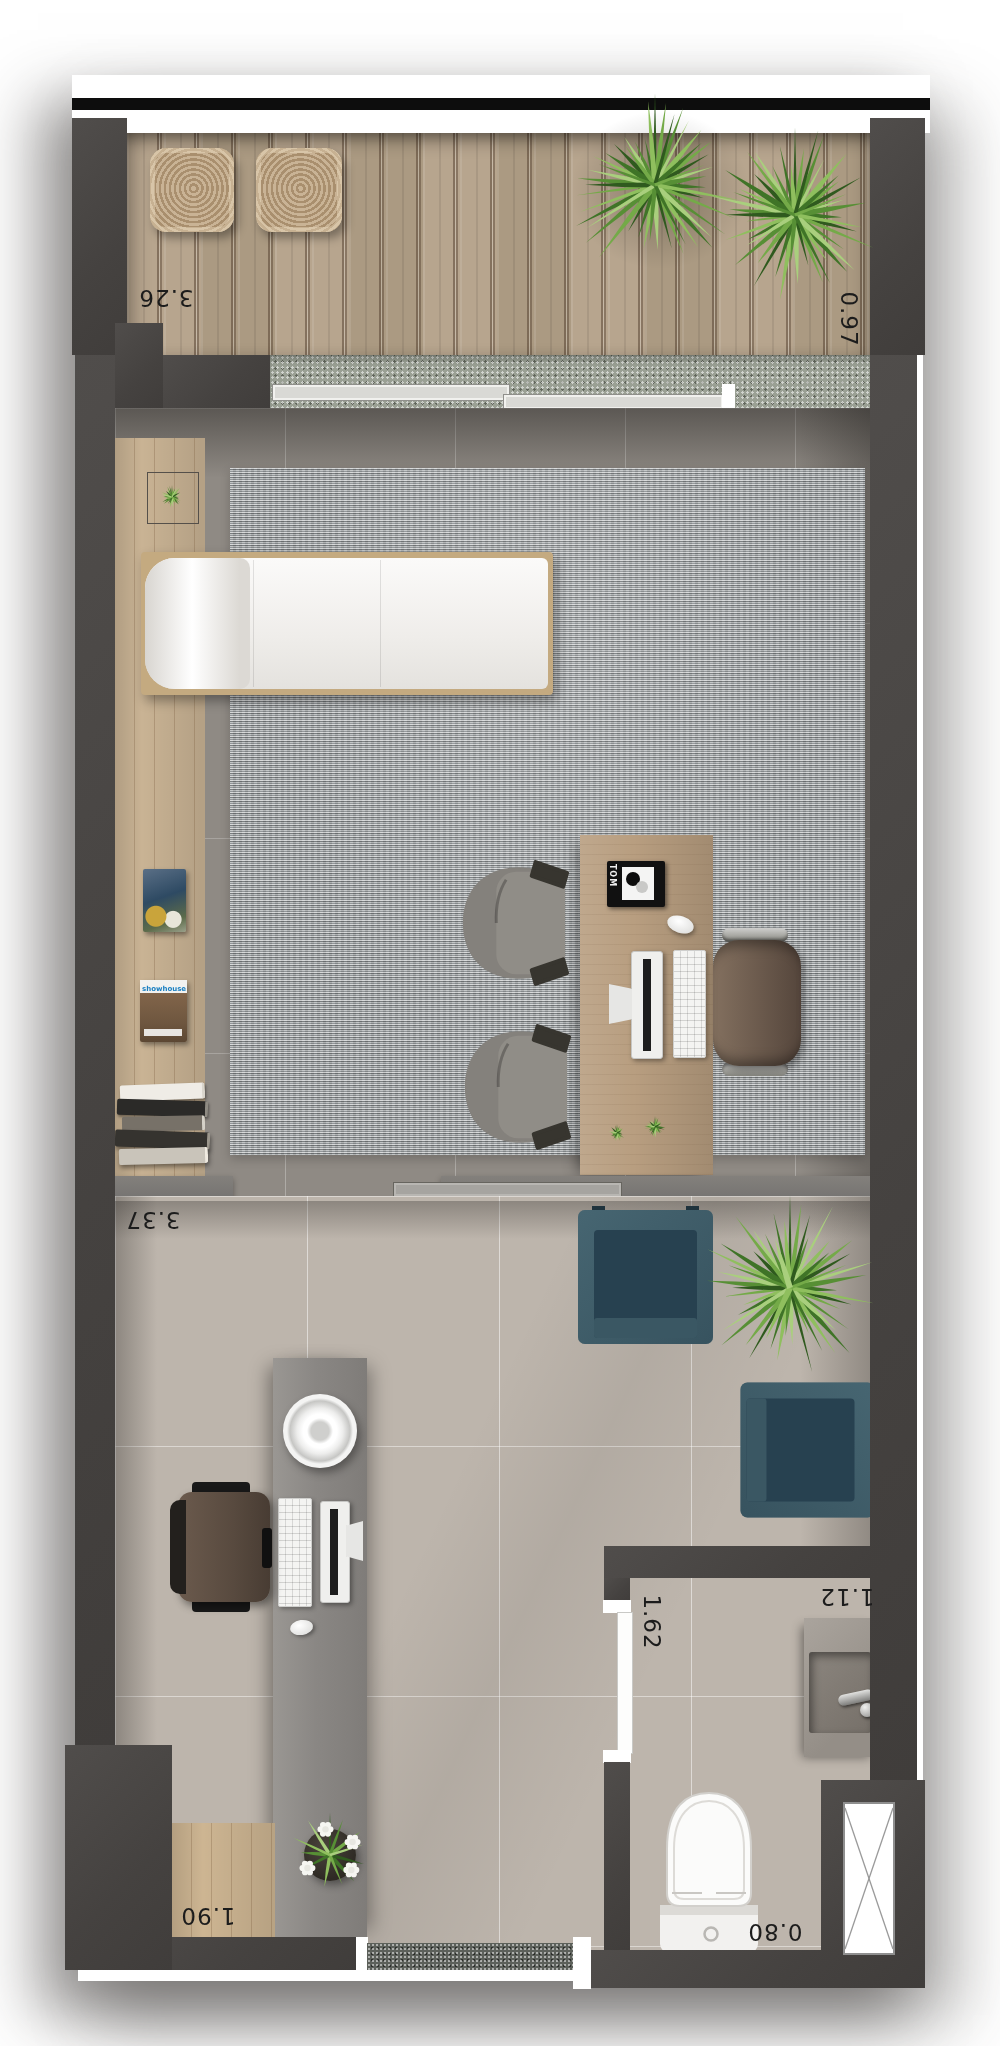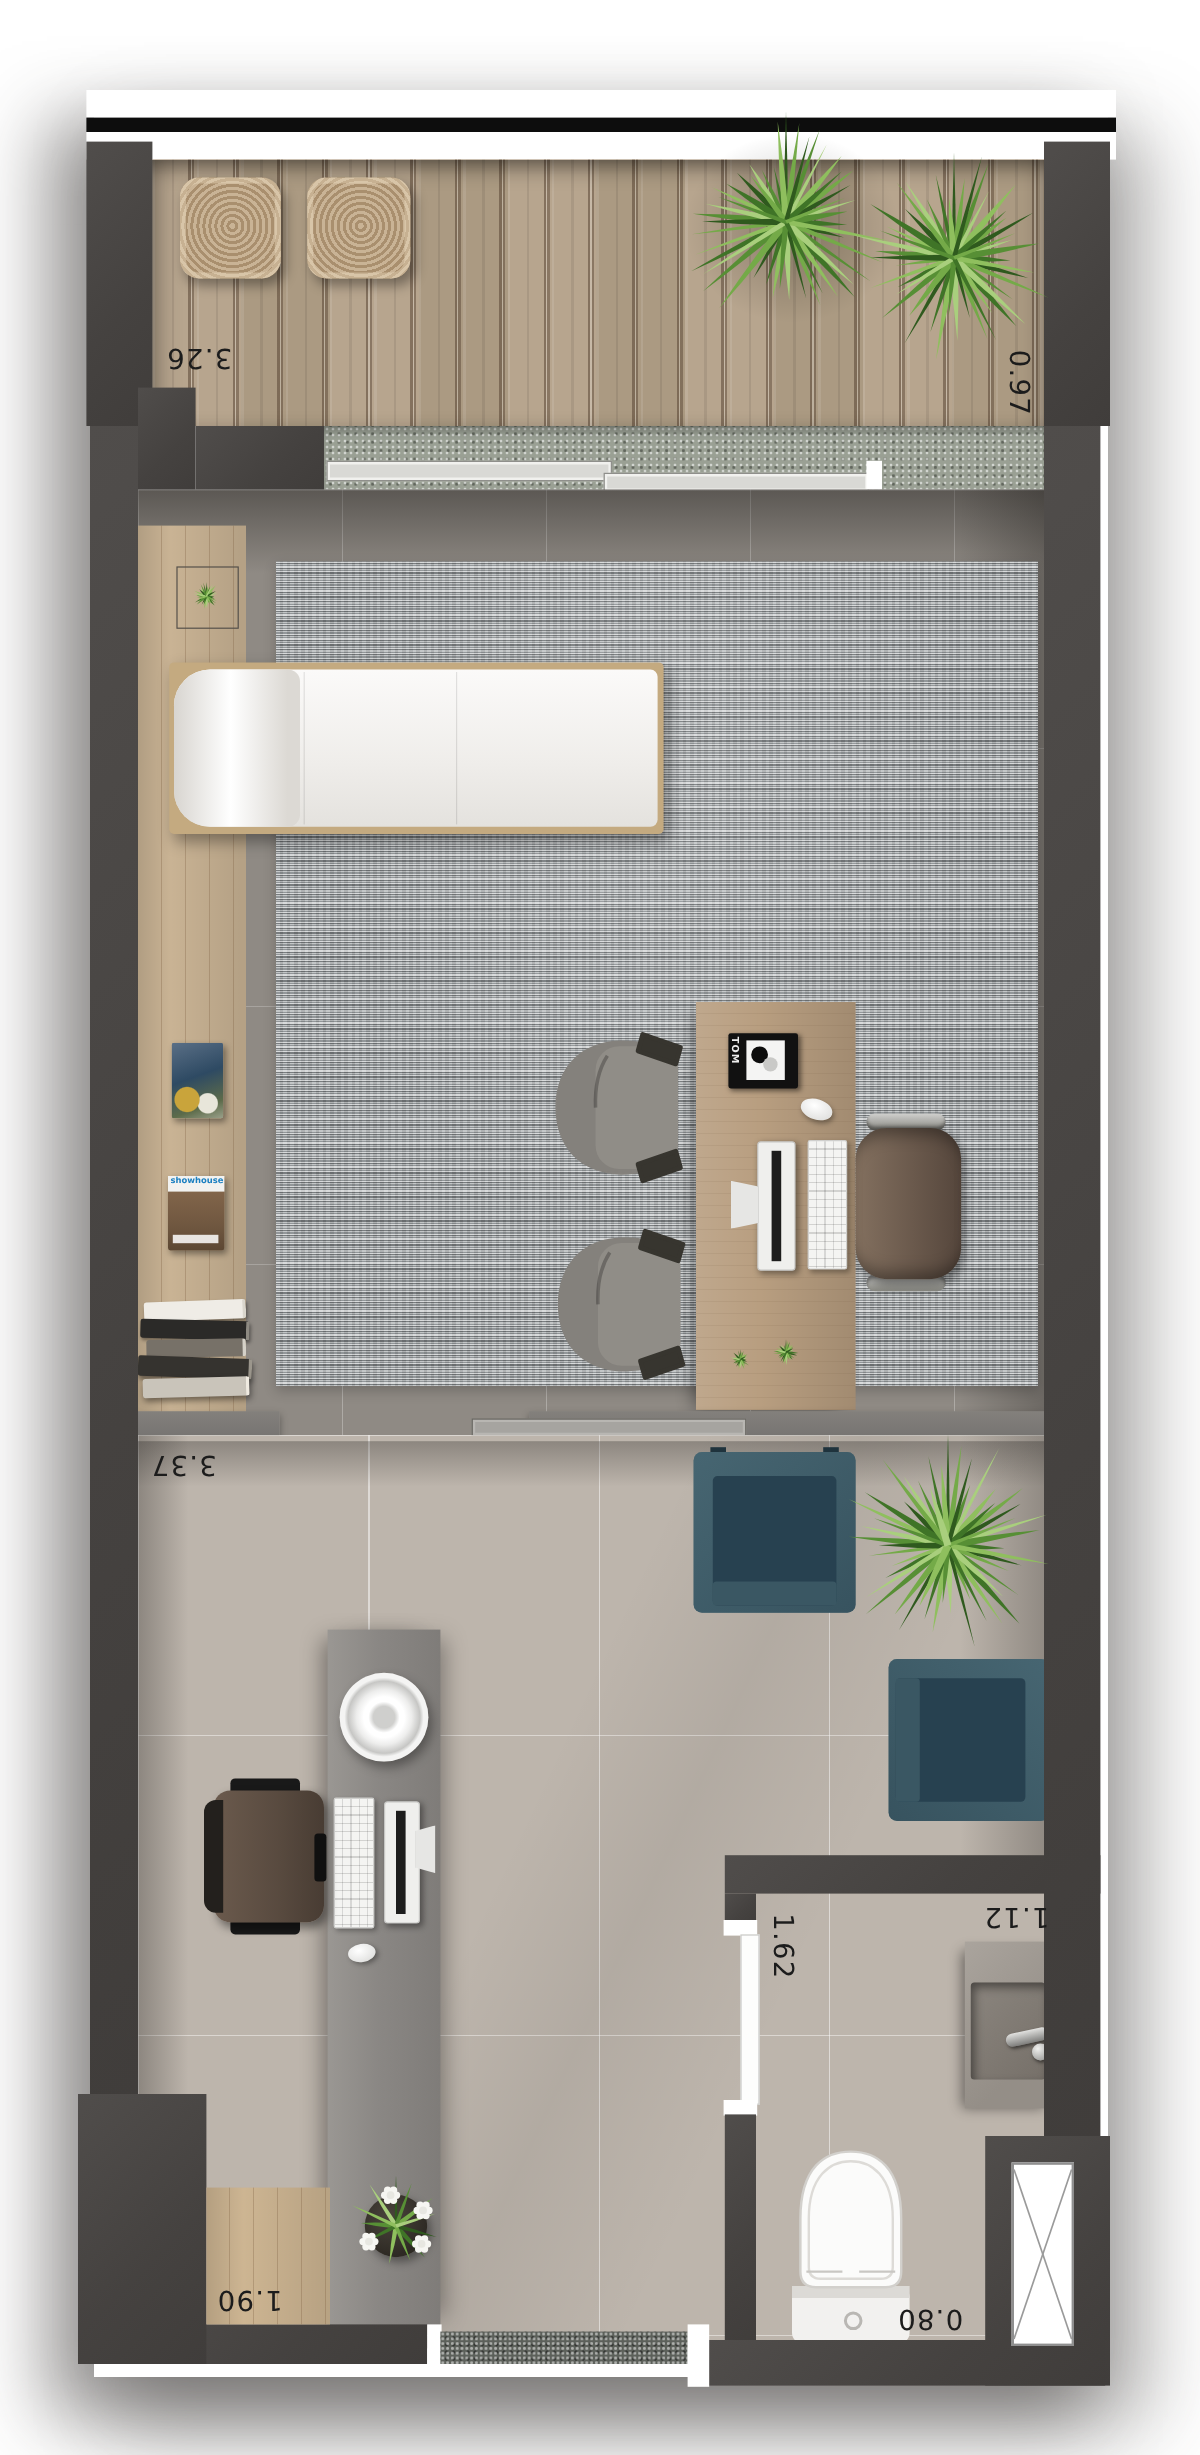--- a/index.html
+++ b/index.html
@@ -97,21 +97,21 @@
   <div class="abs" style="left:253px;top:560px;width:1px;height:127px;background:rgba(0,0,0,.10);"></div>
   <div class="abs" style="left:380px;top:560px;width:1px;height:127px;background:rgba(0,0,0,.10);"></div>
 
   <div class="abs" style="left:143px;top:869px;width:43px;height:63px;border-radius:2px;
        background:radial-gradient(circle at 30% 75%, #c9a43b 0 10px, transparent 11px),
                   radial-gradient(circle at 70% 80%, #e8e6da 0 8px, transparent 9px),
                   linear-gradient(160deg,#5a6f86, #2e4a63 45%, #5c6b4a 80%, #9aa08a);
        box-shadow:2px 3px 5px rgba(0,0,0,.4);"></div>
   <div class="abs" style="left:140px;top:980px;width:47px;height:62px;border-radius:2px;
        background:linear-gradient(180deg,#8a6b4f,#6e563f 70%,#5c4733);box-shadow:2px 3px 5px rgba(0,0,0,.4);">
-    <div style="background:#f2f2f0;height:13px;display:flex;align-items:flex-start;padding-left:2px;">
+    <div style="background:#f2f2f0;height:13px;display:flex;align-items:flex-end;padding-left:2px;">
       <span style="font-size:7px;font-weight:bold;color:#1a7fc1;letter-spacing:0;">showhouse</span>
     </div>
     <div style="position:absolute;bottom:6px;left:4px;width:38px;height:7px;background:rgba(255,255,255,.85);"></div>
   </div>
   <div class="abs" style="left:112px;top:1082px;width:100px;height:90px;">
     <div class="abs" style="left:8px;top:2px;width:82px;height:16px;background:#efece6;border-right:3px solid #d9d5cc;border-radius:2px;transform:rotate(-2deg);box-shadow:1px 2px 3px rgba(0,0,0,.4);"></div>
     <div class="abs" style="left:5px;top:18px;width:88px;height:16px;background:#2b2a28;border-right:3px solid #8e8a82;border-radius:2px;transform:rotate(1.5deg);box-shadow:1px 2px 3px rgba(0,0,0,.4);"></div>
     <div class="abs" style="left:10px;top:34px;width:80px;height:15px;background:#777168;border-right:3px solid #d5d1c8;border-radius:2px;transform:rotate(-1deg);"></div>
     <div class="abs" style="left:3px;top:49px;width:92px;height:17px;background:#35332f;border-right:3px solid #9b968c;border-radius:2px;transform:rotate(2deg);box-shadow:1px 3px 4px rgba(0,0,0,.45);"></div>
     <div class="abs" style="left:7px;top:66px;width:86px;height:16px;background:#c9c4ba;border-right:3px solid #efeae0;border-radius:2px;transform:rotate(-1.5deg);box-shadow:1px 3px 5px rgba(0,0,0,.45);"></div>

